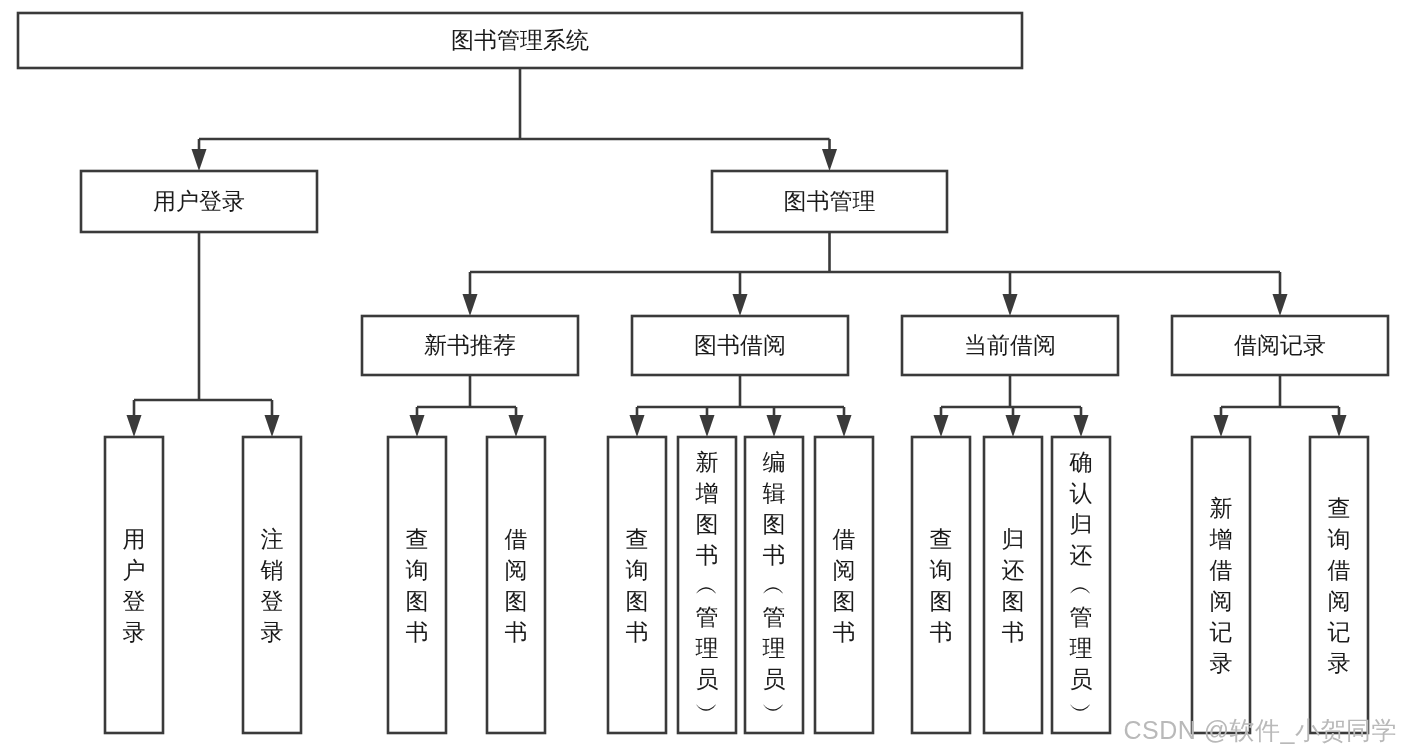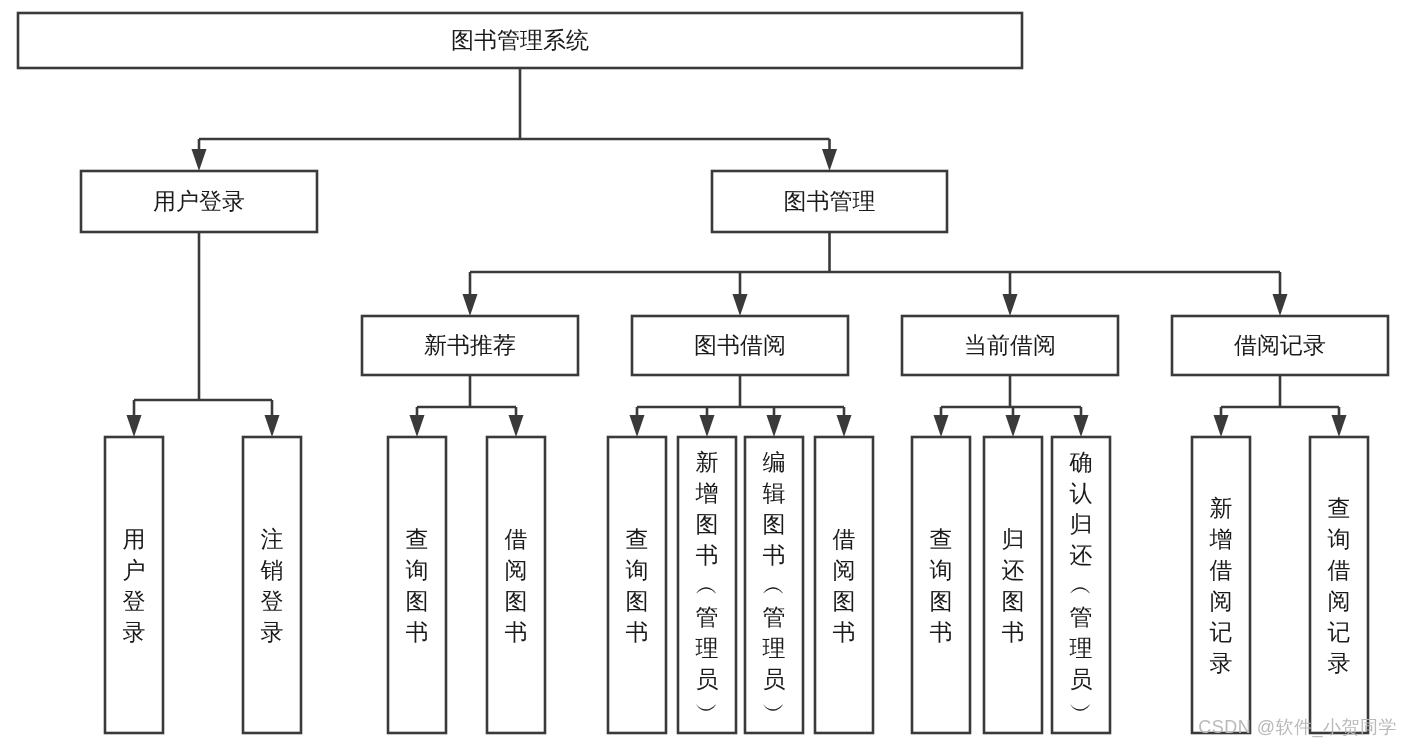--- a/index.html
+++ b/index.html
@@ -51,23 +51,23 @@
   }
   .node-label-vert {
     fill: #1a1a1a;
     font-family: "Liberation Sans", "DejaVu Sans", sans-serif;
     font-size: 23px;
     text-anchor: middle;
   }
   .watermark {
     position: absolute;
     right: 8px;
-    bottom: 8px;
-    font-family: "Liberation Sans", "DejaVu Sans", sans-serif;
-    font-size: 18px;
+    bottom: 0;
+    font-family: "Liberation Sans", "DejaVu Sans", sans-serif;
+    font-size: 25px;
     color: #b9b9b9;
     letter-spacing: 0.5px;
     white-space: nowrap;
     user-select: none;
   }
 </style>
 </head>
 <body>
 
 <div id="diagram-root">

